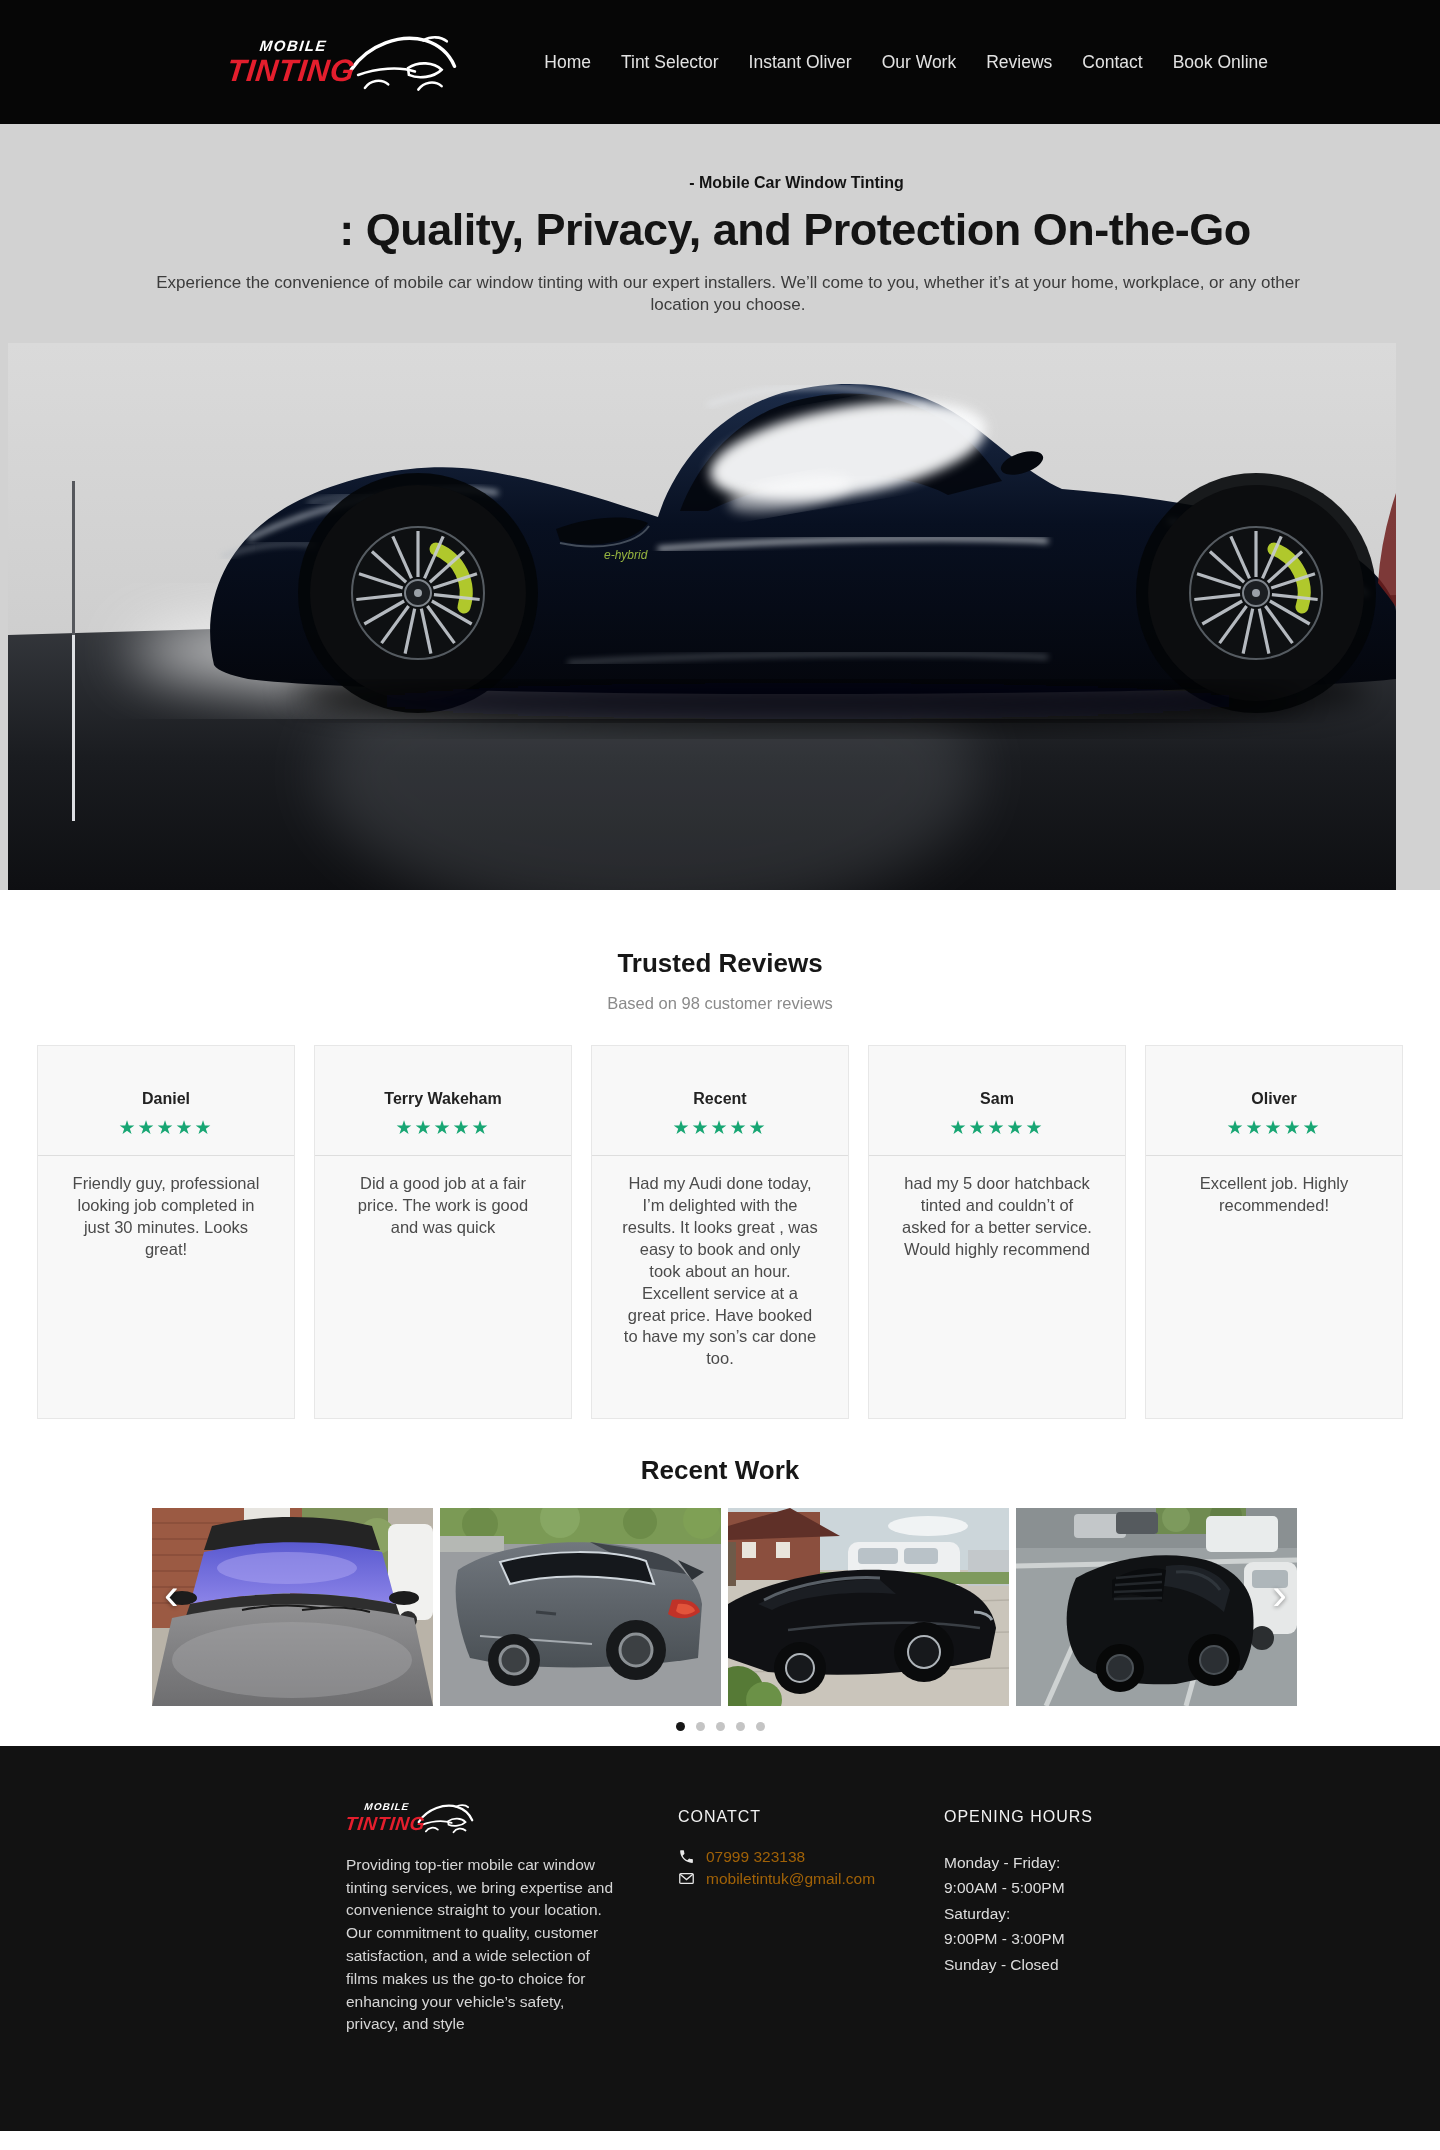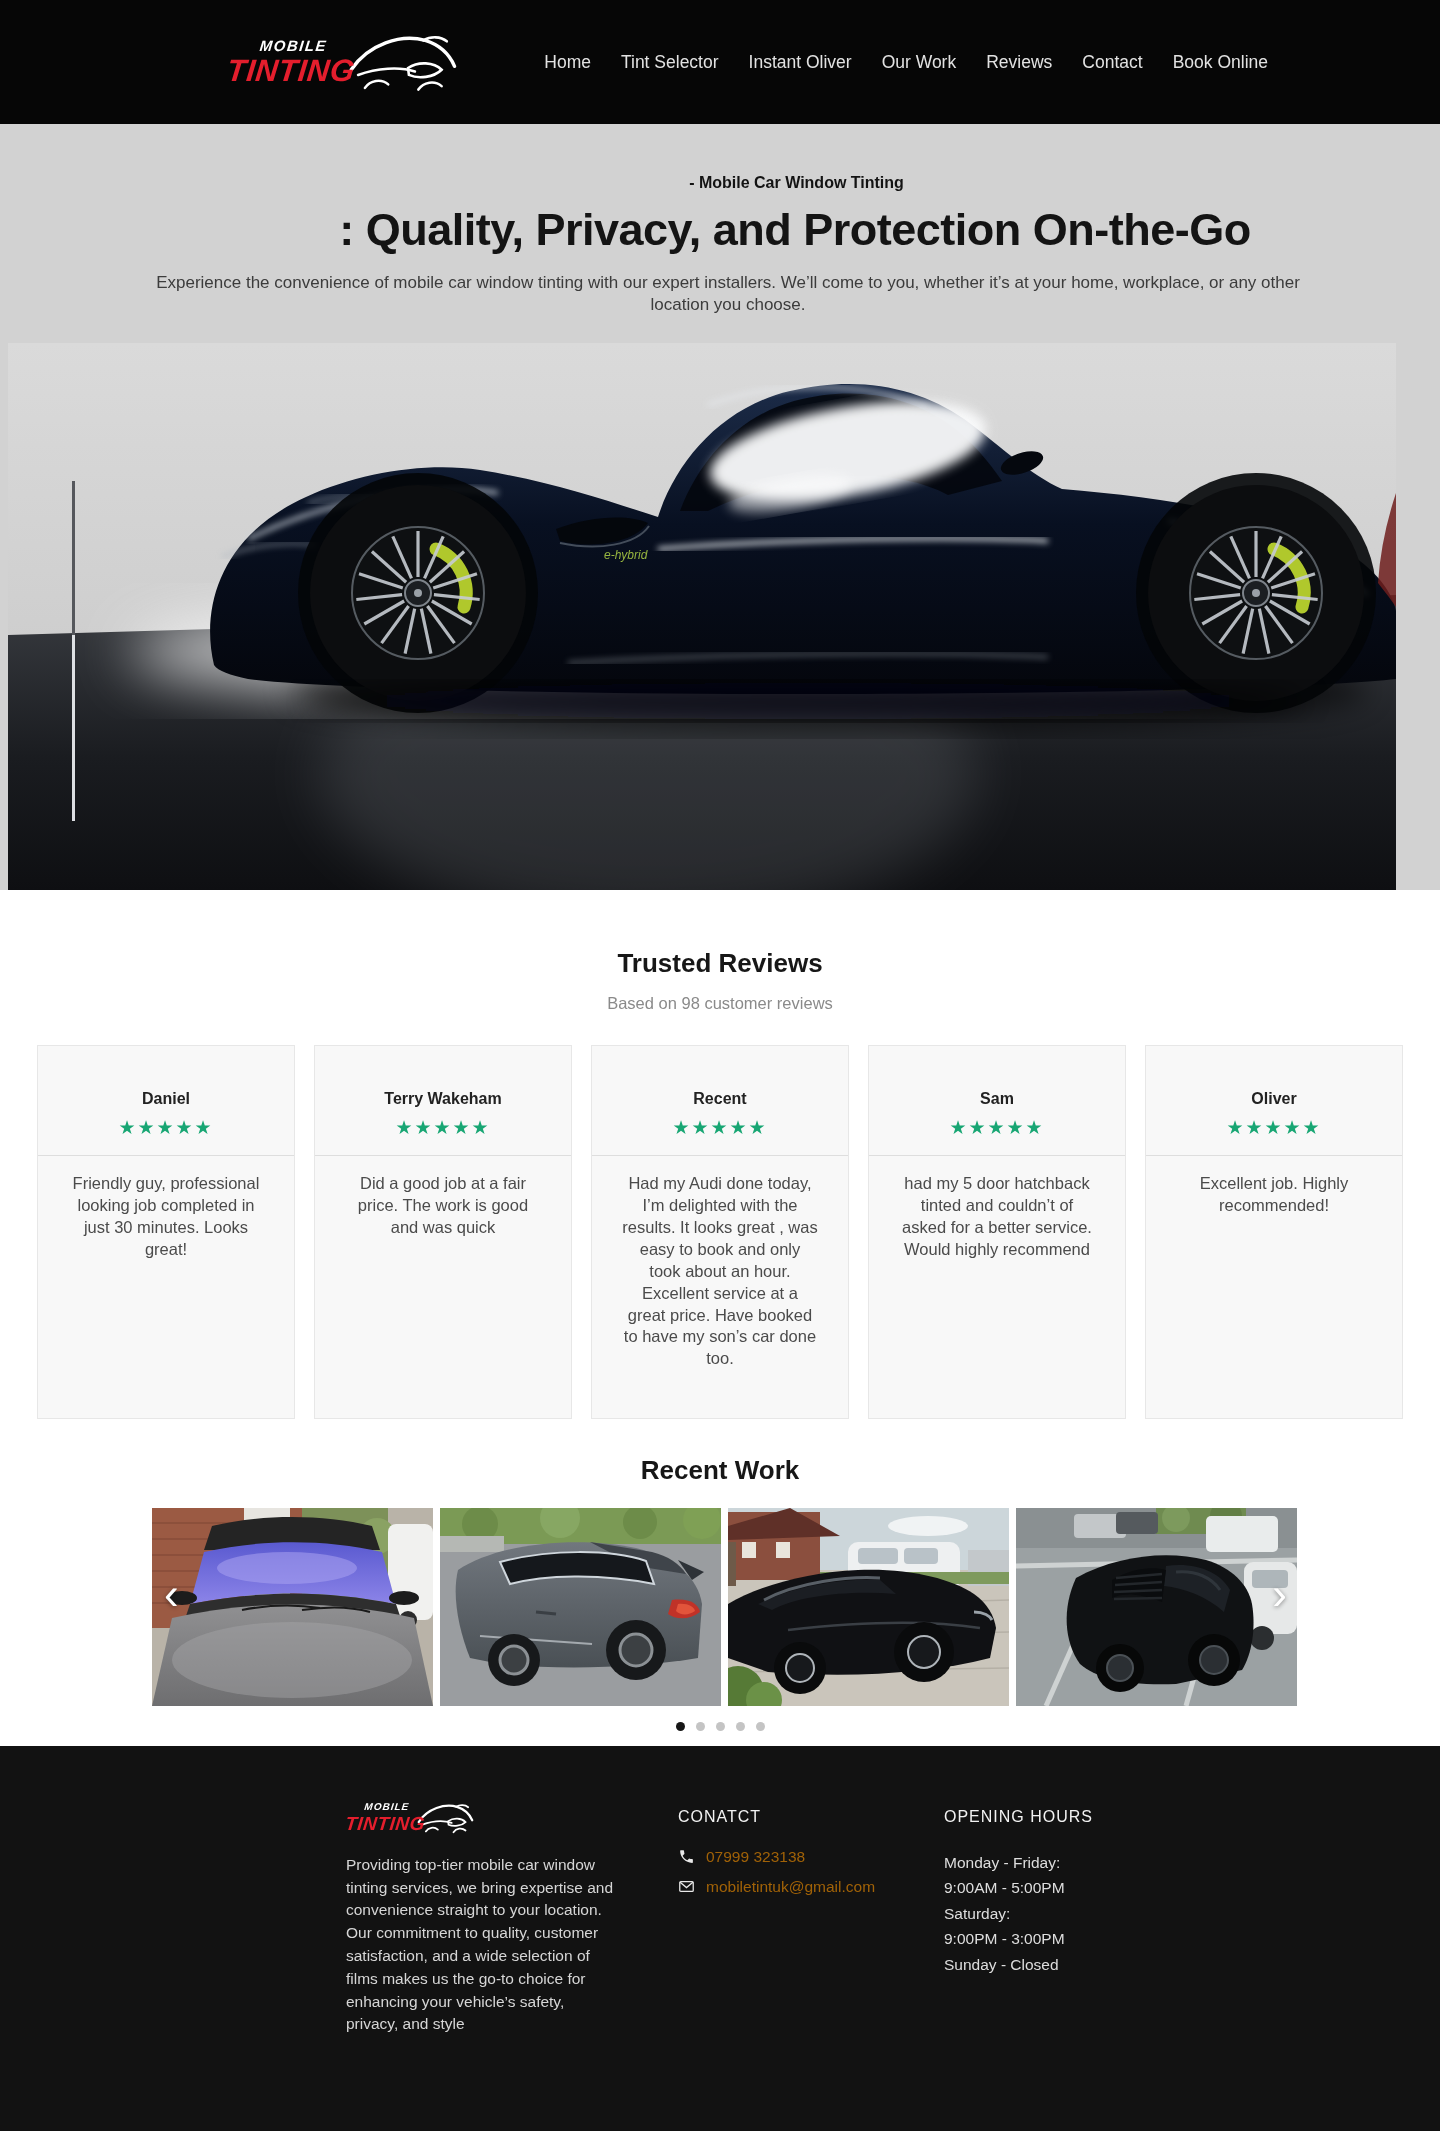--- a/index.html
+++ b/index.html
@@ -49,21 +49,21 @@
 
   
   .footer { position:relative; margin-top:15px; height:385px; background:#121212; overflow:hidden; }
   .f-col1 { position:absolute; left:346px; top:52px; width:272px; }
   .f-logo .logo-top { font-size:10px; letter-spacing:1px; }
   .f-logo .logo-bottom { font-size:19px; }
   .f-desc { margin-top:16px; font-size:15.5px; line-height:1.47; color:#d6d6d6; }
   .f-col2 { position:absolute; left:678px; top:62px; }
   .f-head { font-size:16px; font-weight:400; letter-spacing:1px; color:#f2f2f2; }
   .f-row { margin-top:22px; display:flex; align-items:center; gap:11px; font-size:15.5px; color:#a16207; cursor:pointer; }
-  .f-row + .f-row { margin-top:12px; }
+  .f-row + .f-row { margin-top:4px; }
   .f-col3 { position:absolute; left:944px; top:62px; }
   .f-hours { margin-top:24px; font-size:15.5px; line-height:25.5px; color:#dedede; }
 </style>
 </head>
 <body>
 
 <div class="header">
   <div class="logo">
     <div class="logo-text">
       <div class="logo-top">MOBILE</div>

